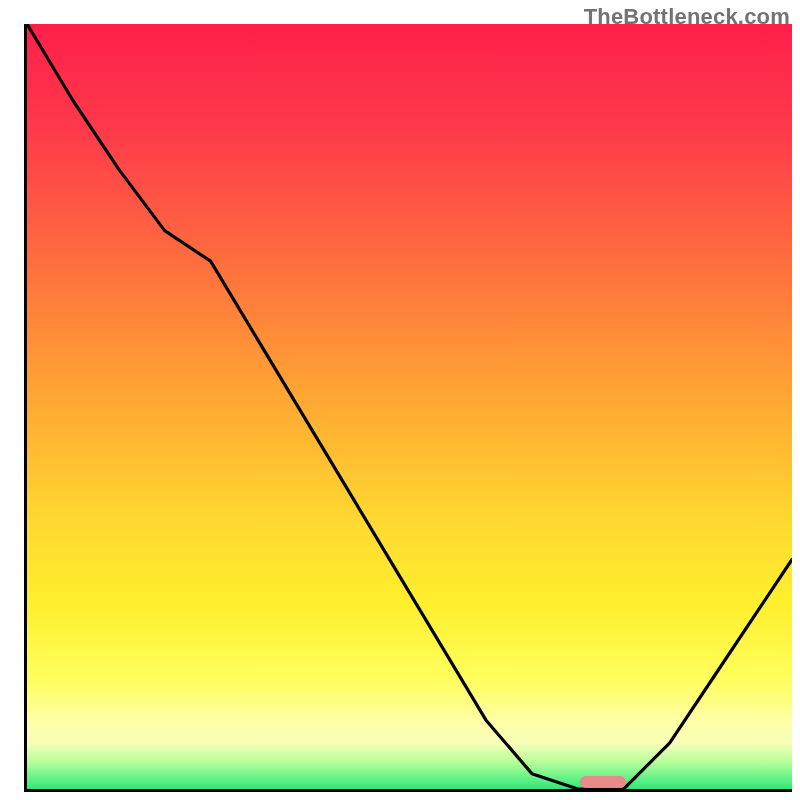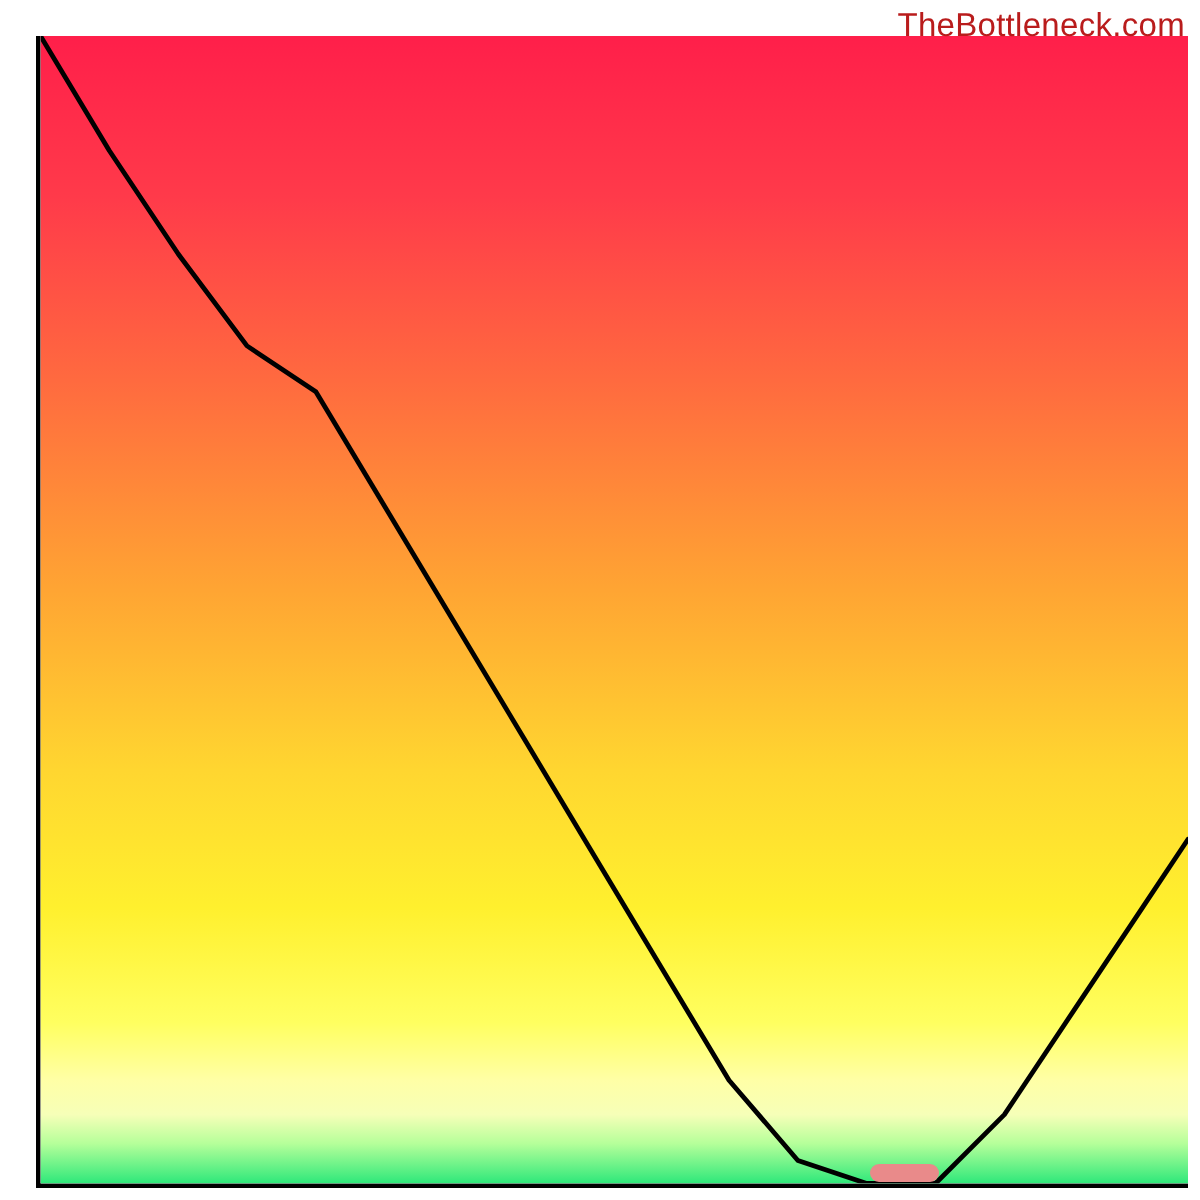--- a/index.html
+++ b/index.html
@@ -14,22 +14,22 @@
     position: relative;
     width: 800px;
     height: 800px;
     box-sizing: border-box;
   }
   .watermark {
     position: absolute;
     top: 4px;
     right: 10px;
     font-size: 22px;
-    font-weight: 400;
-    color: #b91c1c;
+    font-weight: 700;
+    color: #737373;
     letter-spacing: 0.2px;
     z-index: 20;
     user-select: none;
   }
   .plot-area {
     position: absolute;
     left: 24px;
     top: 24px;
     right: 8px;
     bottom: 8px;

